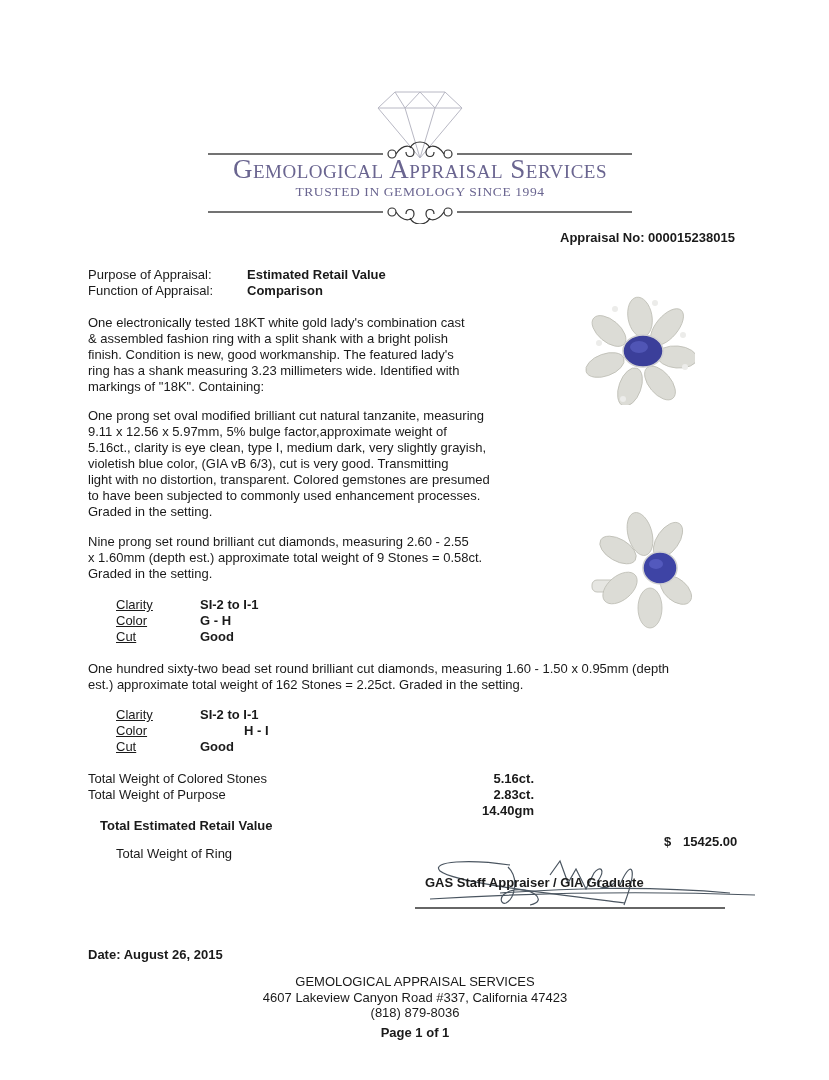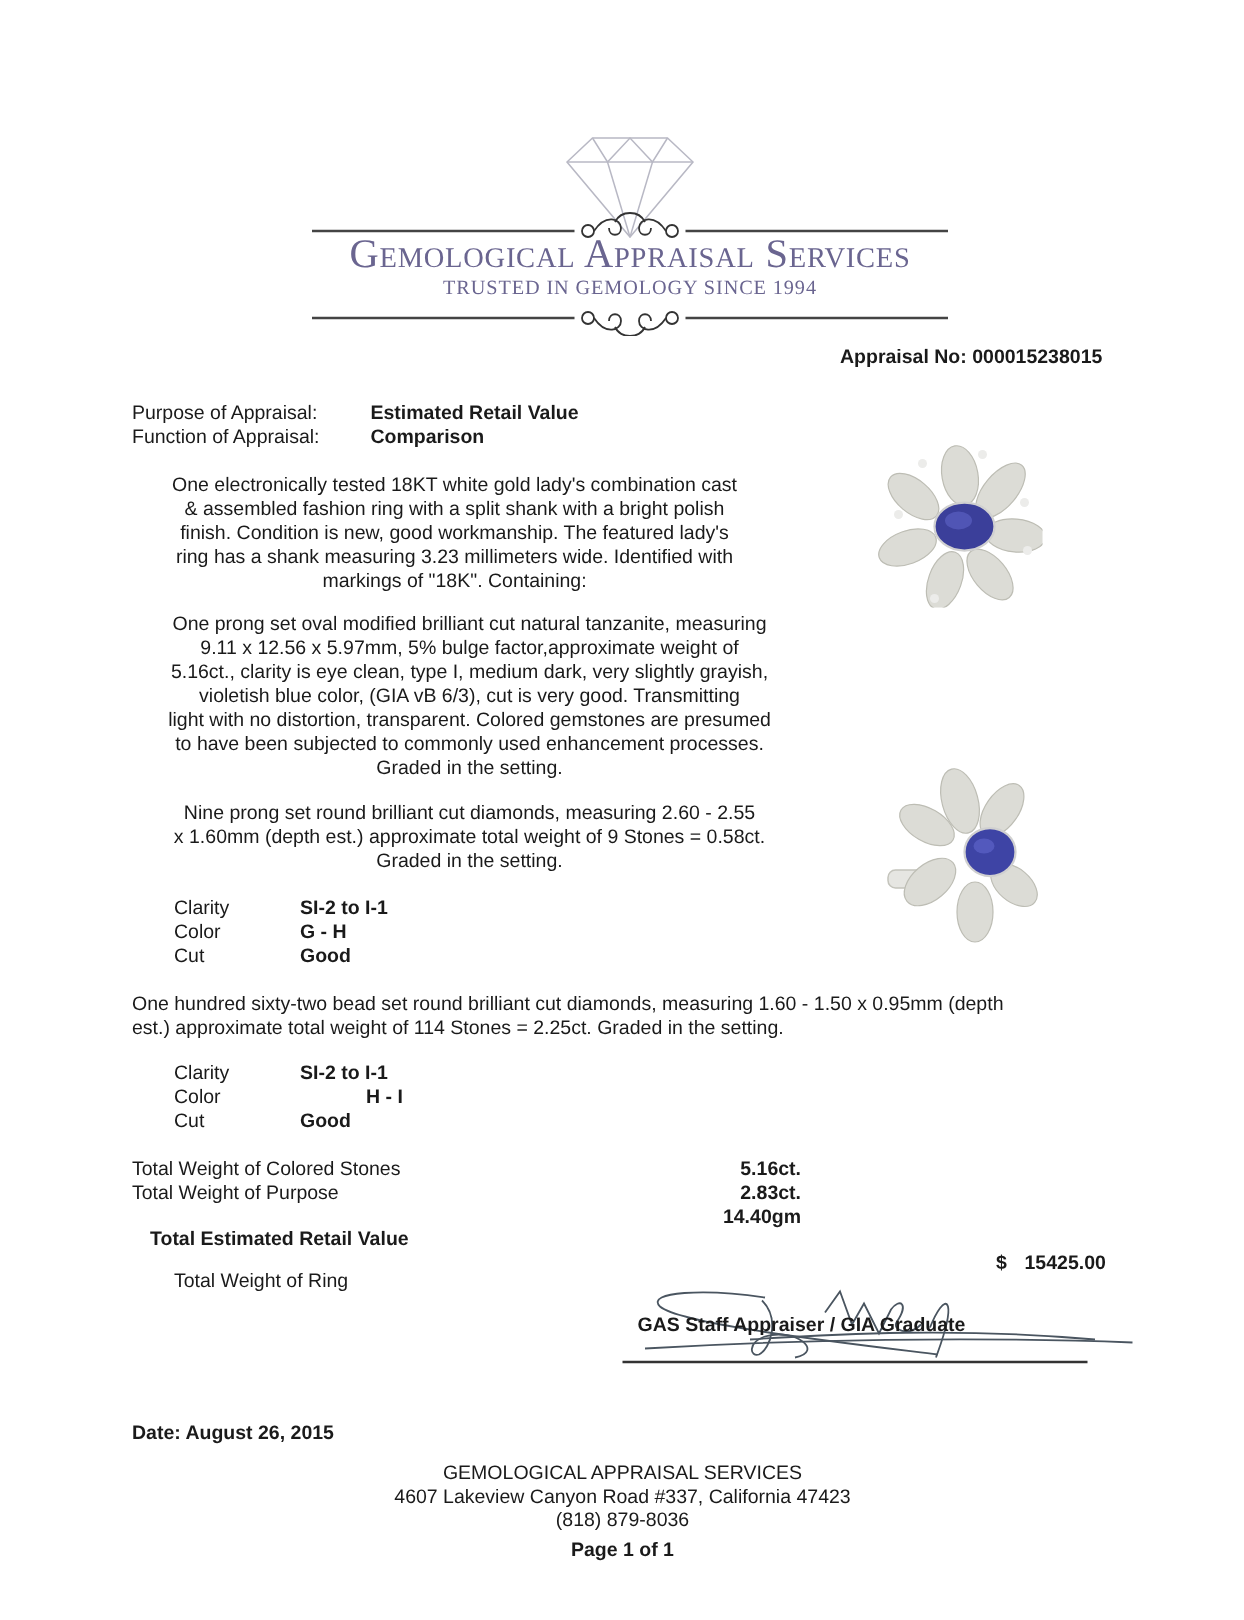--- a/index.html
+++ b/index.html
@@ -10,23 +10,23 @@
   .brand-title { left: 200px; top: 154px; width: 440px; text-align: center;
                  font-family: "Liberation Serif", serif; font-size: 27px; letter-spacing: 0.5px;
                  color: #6a6590; font-variant: small-caps; white-space: nowrap; }
   .brand-sub { left: 200px; top: 184px; width: 440px; text-align: center;
                font-family: "Liberation Serif", serif; font-size: 13.5px; letter-spacing: 0.6px;
                color: #6a6590; white-space: nowrap; }
   .appraisal-no { left: 560px; top: 230px; font-size: 13px; font-weight: bold; white-space: nowrap; }
   .txt { font-size: 13px; line-height: 16px; }
   .bold { font-weight: bold; }
   .row-label { left: 88px; }
-  .para { left: 88px; width: 430px; text-align: center; }
+  .para { left: 88px; width: 430px; }
   .para-wide { left: 88px; width: 640px; }
-  .spec-label { left: 116px; }
+  .spec-label { left: 116px; text-decoration: underline; }
   .spec-val { left: 200px; font-weight: bold; }
   .img1 { left: 585px; top: 295px; width: 110px; height: 110px; }
   .img2 { left: 590px; top: 510px; width: 110px; height: 120px; }
   .footer { left: 200px; width: 430px; text-align: center; font-size: 13px; line-height: 16px; }
 </style>
 </head>
 <body>
 
 <div class="abs logo">
   <svg width="440" height="140" viewBox="0 0 440 140">
@@ -97,21 +97,21 @@
 </div>
 <div class="abs txt spec-label" style="top:597px;">Clarity</div>
 <div class="abs txt spec-val" style="top:597px;">SI-2 to I-1</div>
 <div class="abs txt spec-label" style="top:613px;">Color</div>
 <div class="abs txt spec-val" style="top:613px;">G - H</div>
 <div class="abs txt spec-label" style="top:629px;">Cut</div>
 <div class="abs txt spec-val" style="top:629px;">Good</div>
 
 <div class="abs txt para-wide" style="top:661px;">
   <div>One hundred sixty-two bead set round brilliant cut diamonds, measuring 1.60 - 1.50 x 0.95mm (depth</div>
-  <div>est.) approximate total weight of 114 Stones = 2.25ct. Graded in the setting.</div>
+  <div>est.) approximate total weight of 162 Stones = 2.25ct. Graded in the setting.</div>
 </div>
 <div class="abs txt spec-label" style="top:707px;">Clarity</div>
 <div class="abs txt spec-val" style="top:707px;">SI-2 to I-1</div>
 <div class="abs txt spec-label" style="top:723px;">Color</div>
 <div class="abs txt spec-val" style="top:723px;padding-left:44px;">H - I</div>
 <div class="abs txt spec-label" style="top:739px;">Cut</div>
 <div class="abs txt spec-val" style="top:739px;">Good</div>
 
 <div class="abs txt" style="left:88px; top:771px;">Total Weight of Colored Stones</div>
 <div class="abs txt bold" style="left:380px; top:771px; width:154px; text-align:right;">5.16ct.</div>

